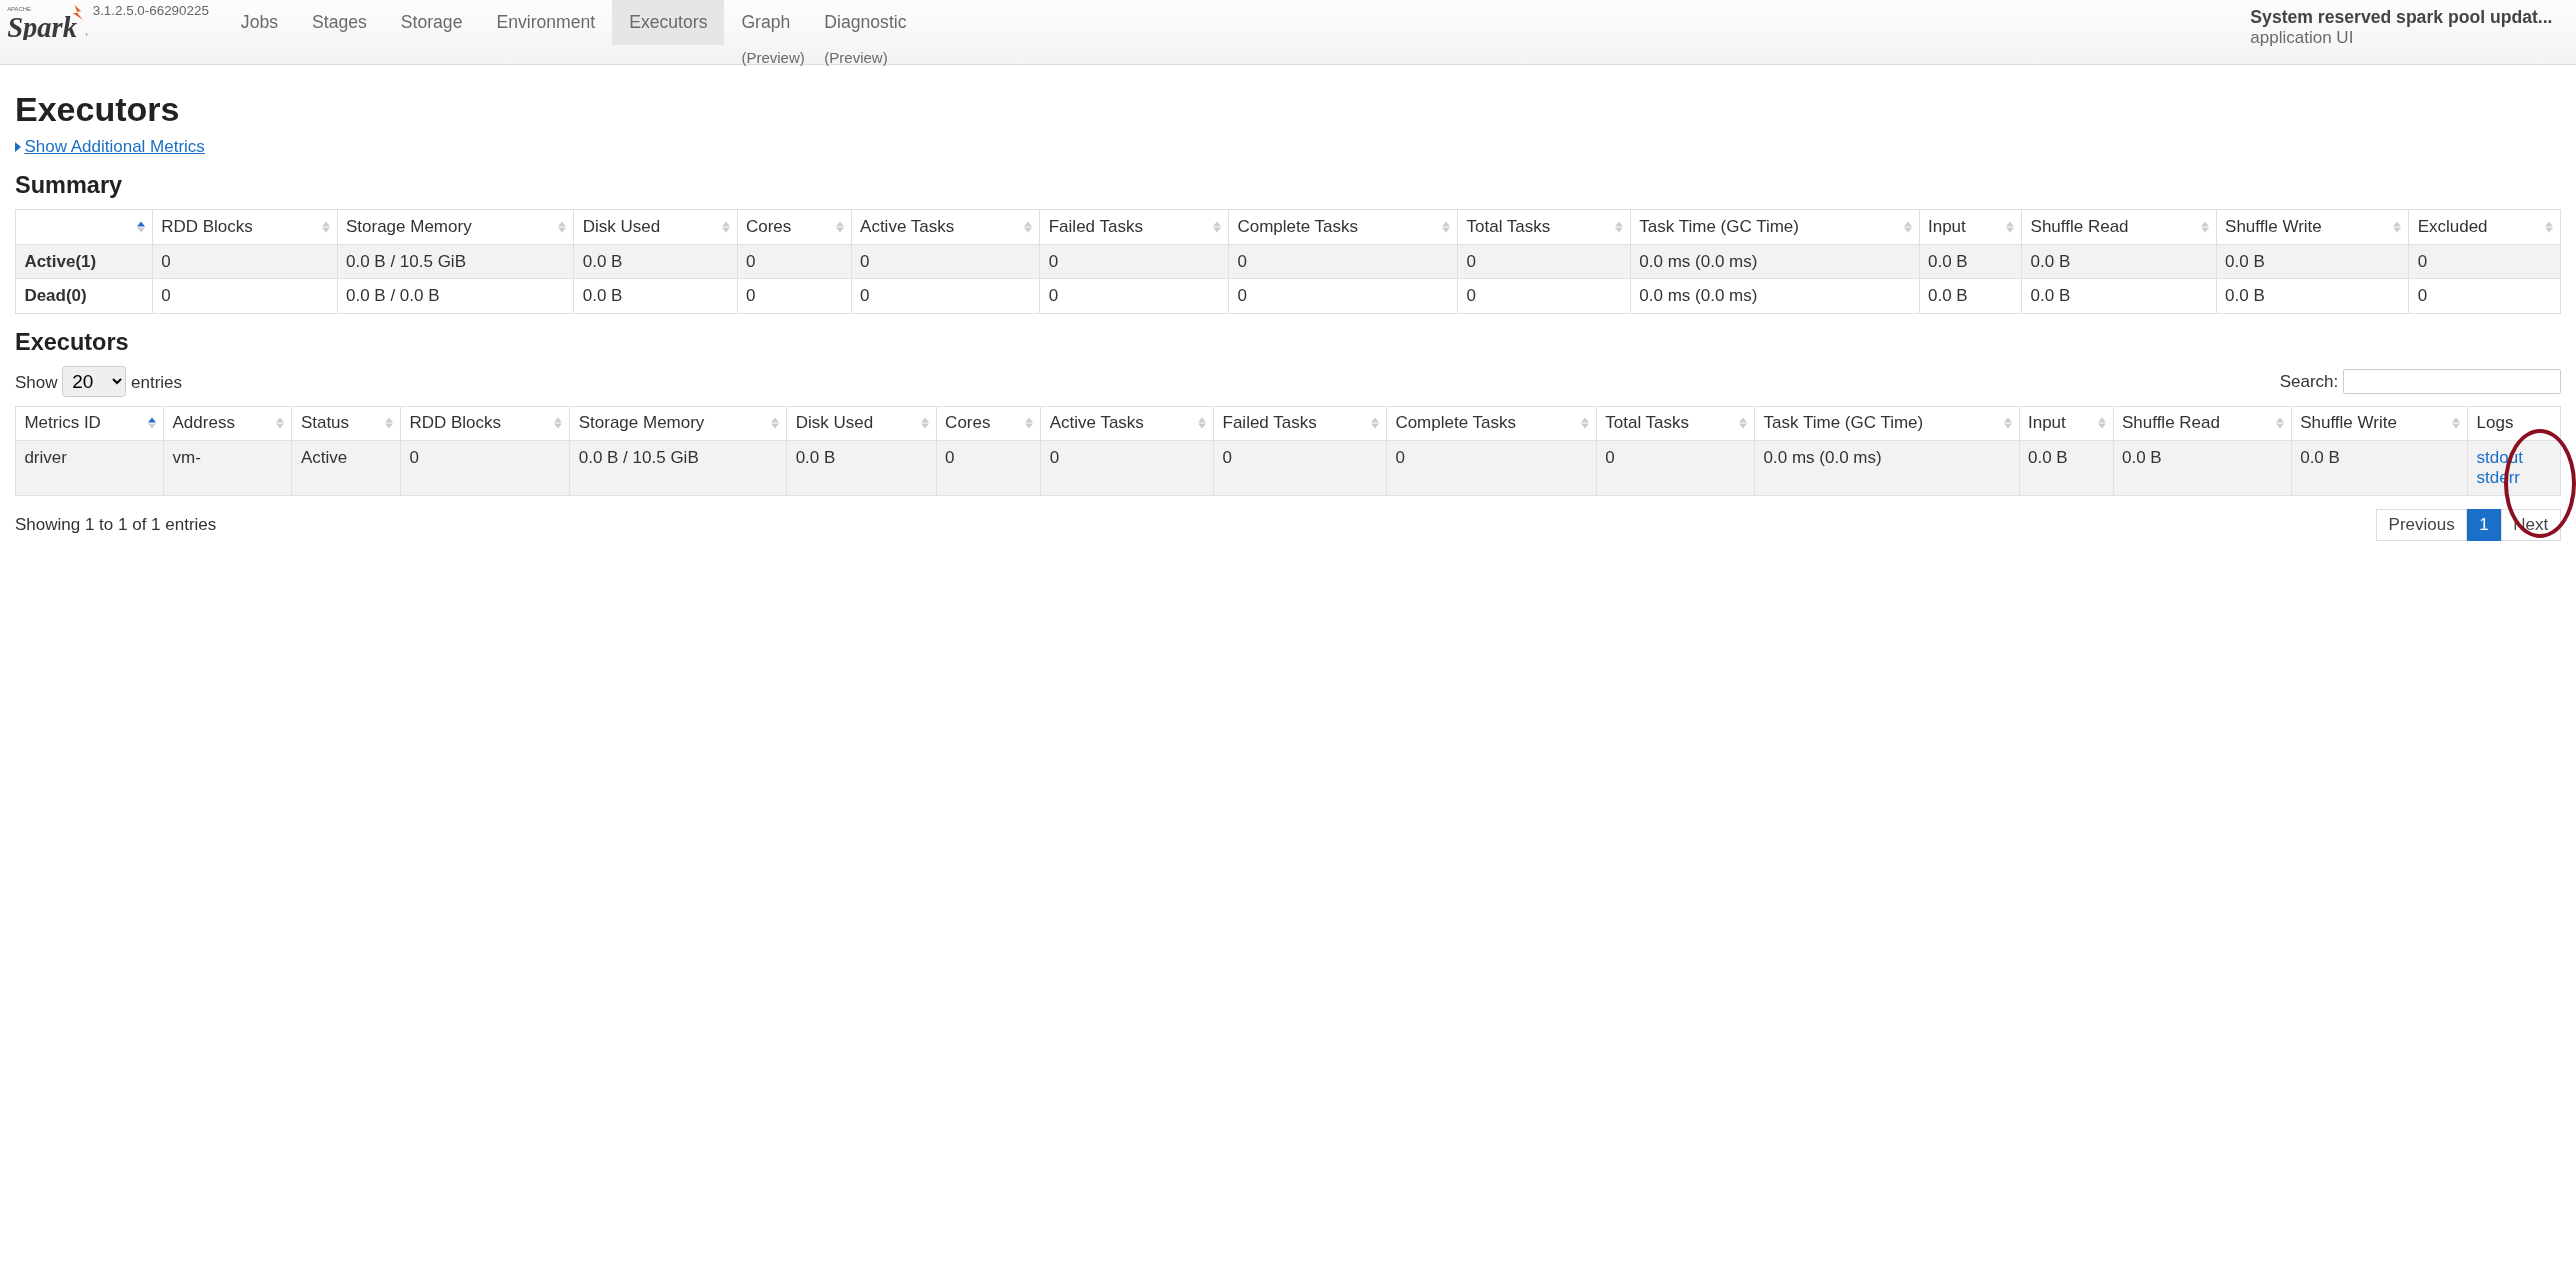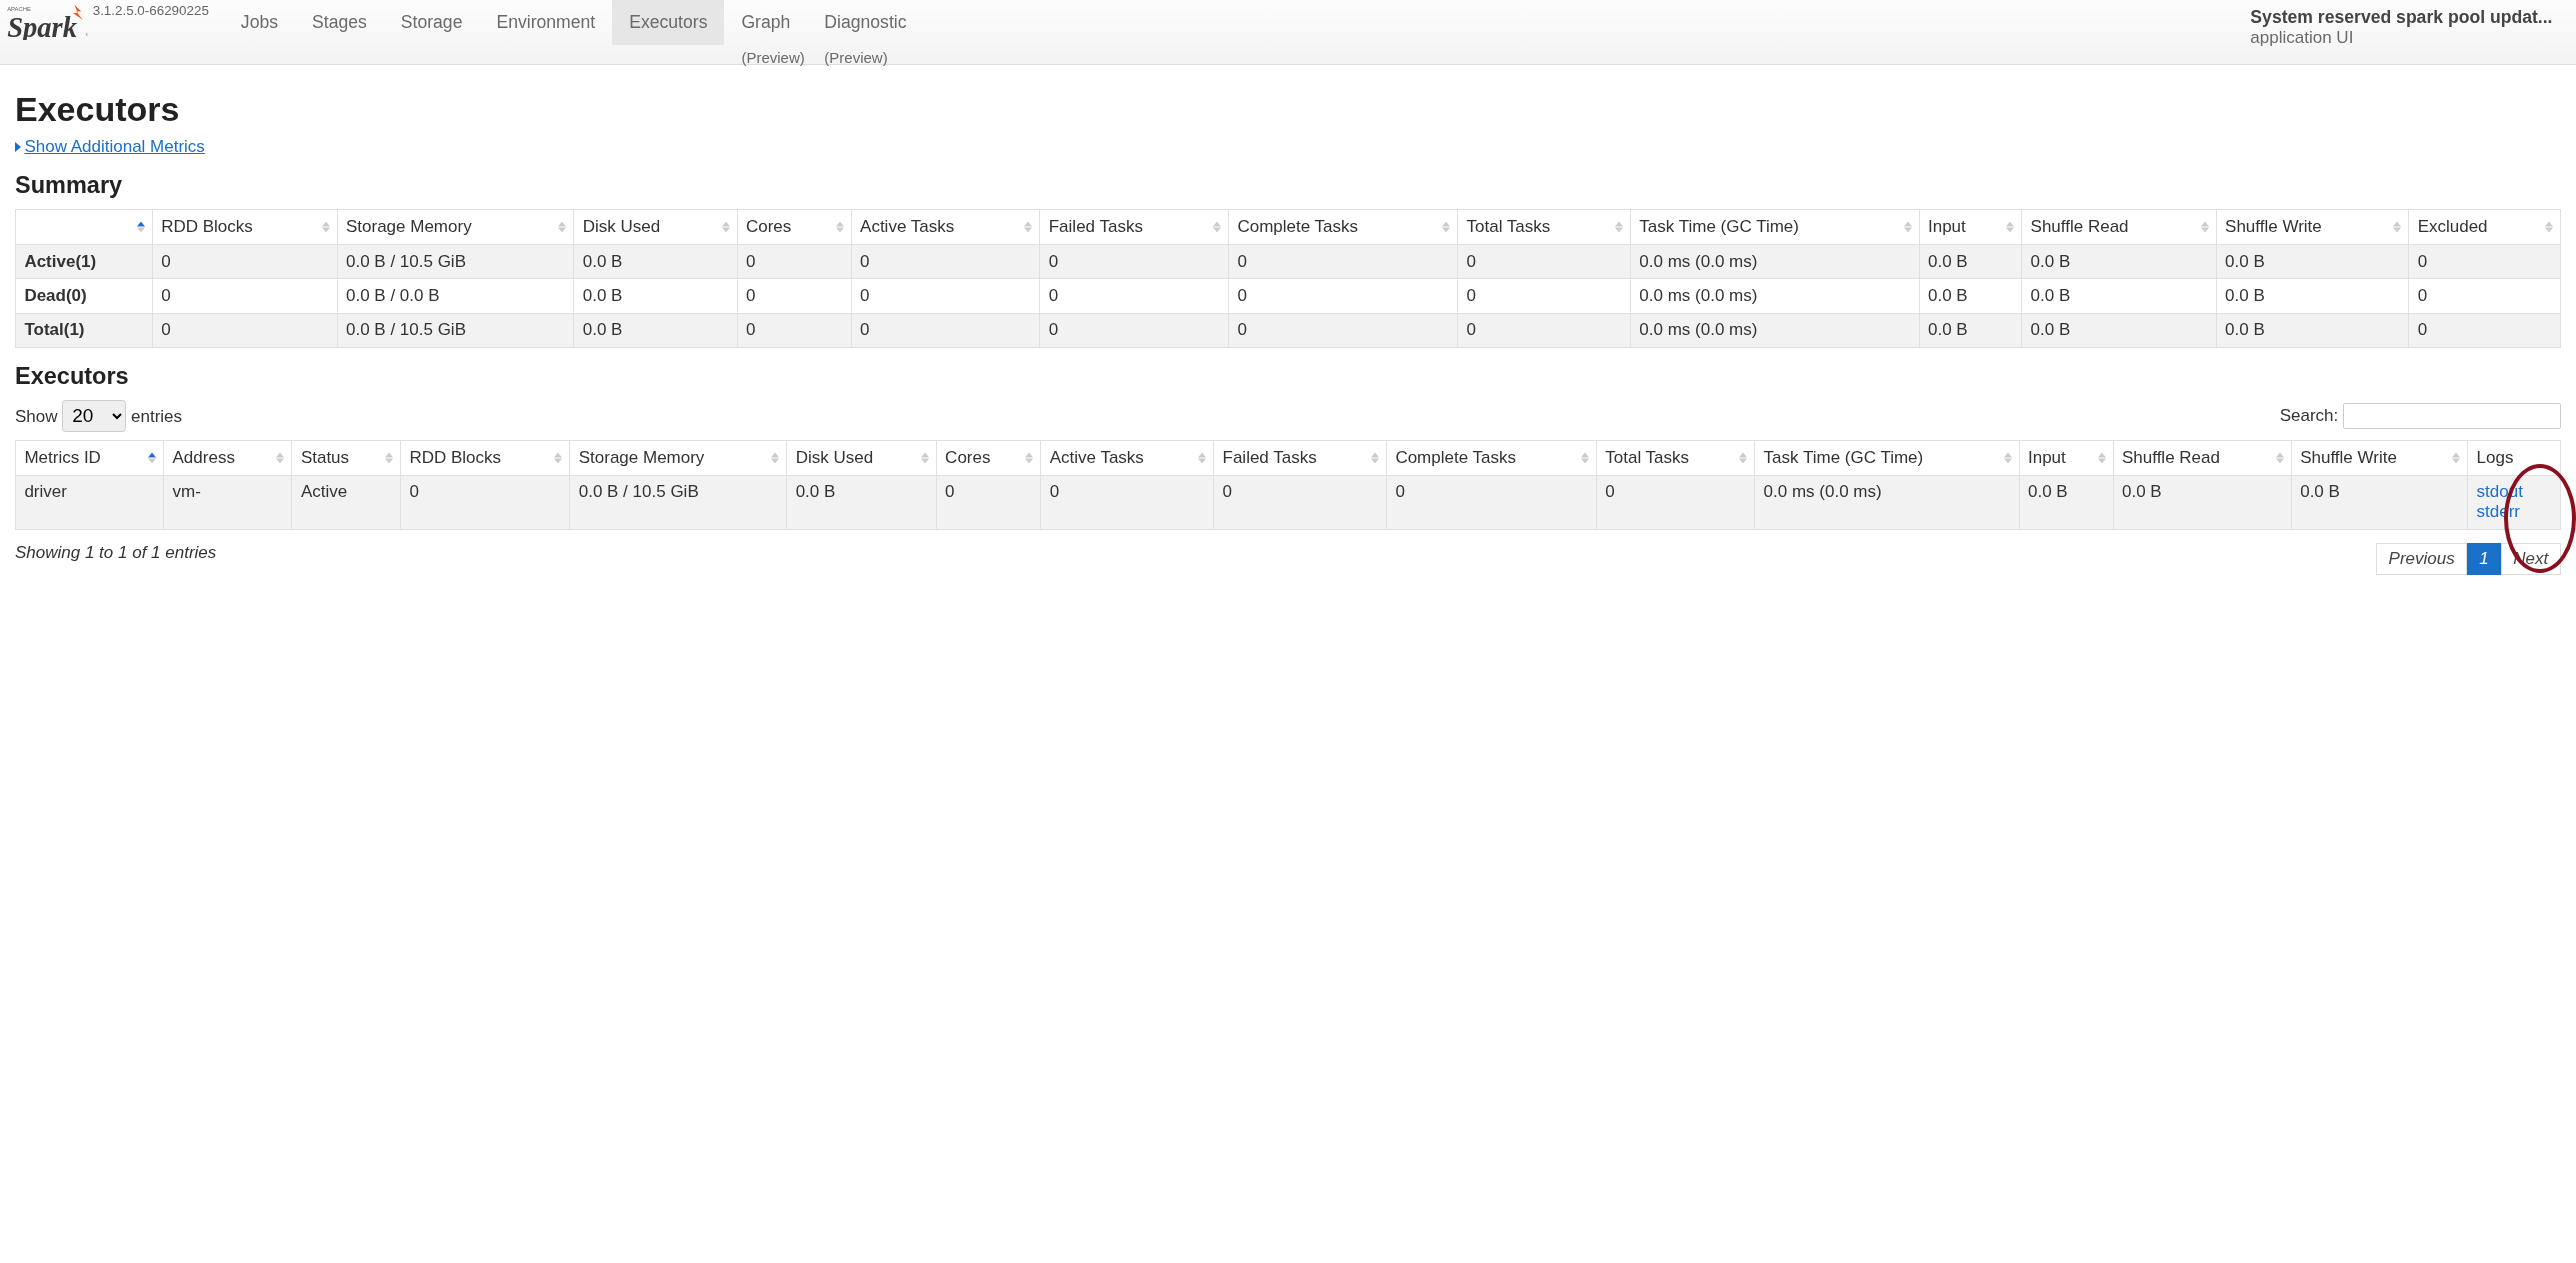--- a/index.html
+++ b/index.html
@@ -162,24 +162,23 @@
     border-radius: 1.7px;
   }
   .logs-link {
     color: #1a6fc9;
     display: block;
     cursor: pointer;
   }
   .pager-row {
     display: flex;
     justify-content: space-between;
-    align-items: flex-start;
+    align-items: center;
     margin-top: 13.4px;
     font-size: 17px;
-    font-style: italic;
   }
   .pager {
     display: flex;
   }
   .pager .pbtn {
     border: 0.8px solid #ddd;
     padding: 5px 11.7px;
     color: #444;
     cursor: pointer;
     margin-left: -0.8px;
@@ -331,36 +330,20 @@
           <td>0.0 ms (0.0 ms)</td>
           <td>0.0 B</td>
           <td>0.0 B</td>
           <td>0.0 B</td>
           <td>0</td>
         </tr>
         <tr>
           <td class="summary-first-col">Dead(0)</td>
           <td>0</td>
           <td>0.0 B / 0.0 B</td>
-          <td>0.0 B</td>
-          <td>0</td>
-          <td>0</td>
-          <td>0</td>
-          <td>0</td>
-          <td>0</td>
-          <td>0.0 ms (0.0 ms)</td>
-          <td>0.0 B</td>
-          <td>0.0 B</td>
-          <td>0.0 B</td>
-          <td>0</td>
-        </tr>
-        <tr>
-          <td class="summary-first-col">Total(1)</td>
-          <td>0</td>
-          <td>0.0 B / 10.5 GiB</td>
           <td>0.0 B</td>
           <td>0</td>
           <td>0</td>
           <td>0</td>
           <td>0</td>
           <td>0</td>
           <td>0.0 ms (0.0 ms)</td>
           <td>0.0 B</td>
           <td>0.0 B</td>
           <td>0.0 B</td>

